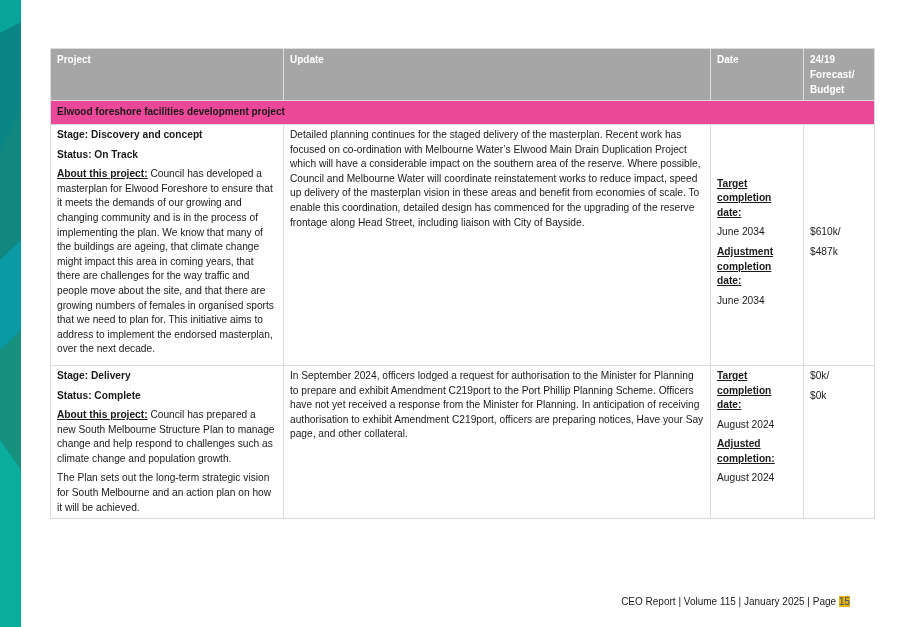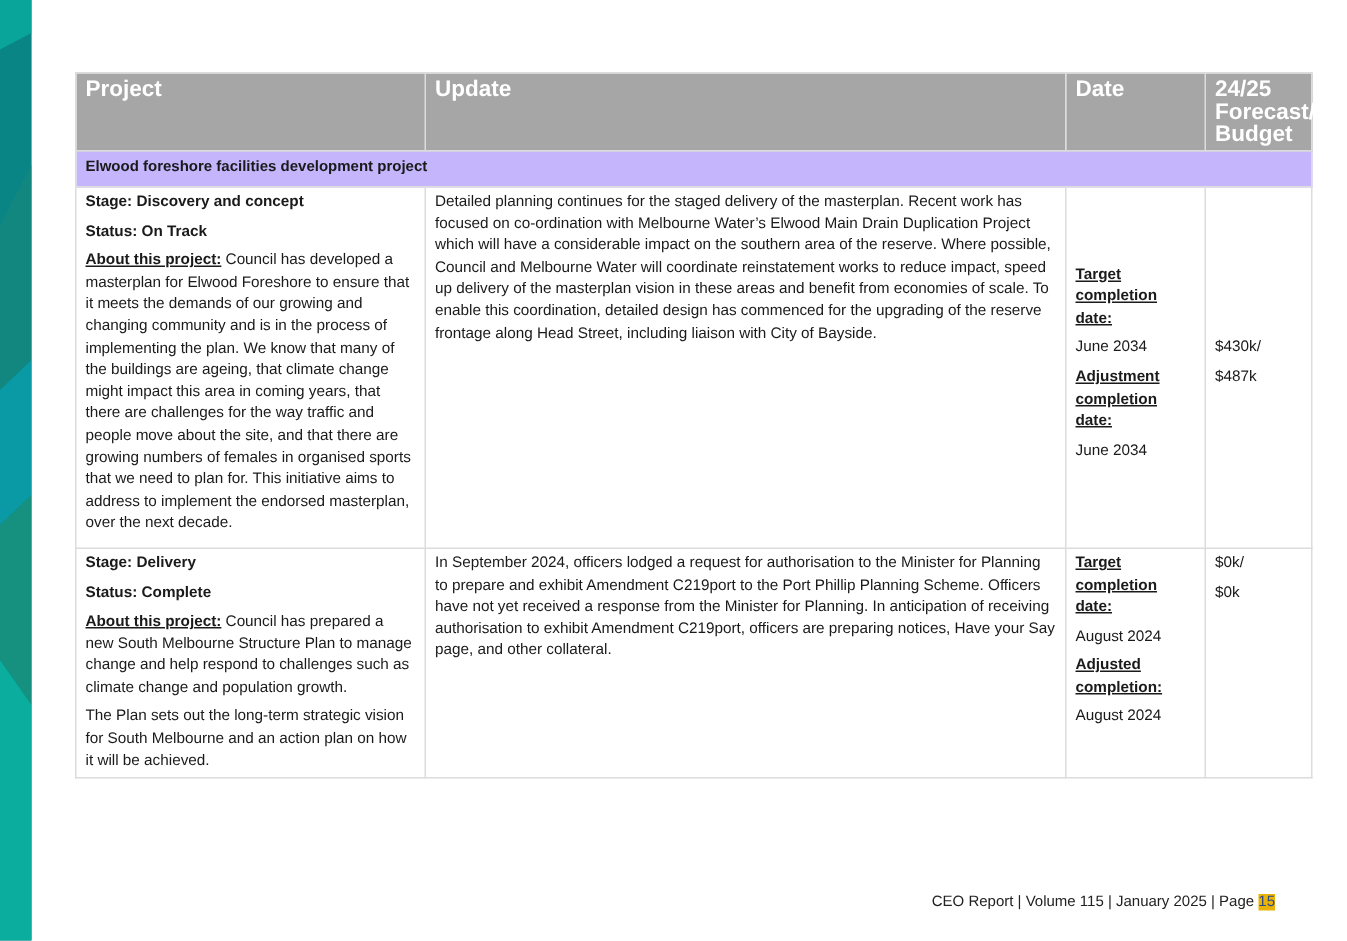--- a/index.html
+++ b/index.html
@@ -18,24 +18,24 @@
       position: absolute; left: 50px; top: 48px; width: 824px;
       border-collapse: collapse; table-layout: fixed;
       font-size: 10.2px; line-height: 14.6px;
     }
     table.report th, table.report td {
       border: 1px solid #dcdcdc; vertical-align: top; text-align: left;
       padding: 3px 6px;
     }
     table.report th {
       background: #a6a6a6; color: #ffffff; font-weight: bold;
-      font-size: 15px; line-height: 15px; height: 40px; padding-top: 3px;
+      font-size: 10px; line-height: 15px; height: 40px; padding-top: 3px;
     }
     tr.group td {
-      background: #c4b5fd; font-weight: bold; padding: 4px 6px;
+      background: #ec4899; font-weight: bold; padding: 4px 6px;
       height: 15px; font-size: 10px;
     }
     td.project p, td.date p { margin: 0 0 5px 0; }
     td.project p.label { font-weight: bold; margin-bottom: 5px; }
     .bold { font-weight: bold; text-decoration: underline; }
     td.update { vertical-align: middle; margin-top: 37px; }
     td.date .lbl { font-weight: bold; text-decoration: underline; }
     td.budget p { margin: 0 0 5px 0; }
     .footer {
       position: absolute; right: 48px; top: 596px; font-size: 10px;
@@ -62,42 +62,42 @@
     <col style="width:233px">
     <col style="width:427px">
     <col style="width:93px">
     <col style="width:71px">
   </colgroup>
   <thead>
     <tr>
       <th>Project</th>
       <th>Update</th>
       <th>Date</th>
-      <th>24/25 Forecast/ Budget</th>
+      <th>24/19 Forecast/ Budget</th>
     </tr>
   </thead>
   <tbody>
     <tr class="group">
       <td colspan="4">Elwood foreshore facilities development project</td>
     </tr>
     <tr style="height:191px">
       <td class="project">
         <p class="label">Stage: Discovery and concept</p>
         <p class="label">Status: On Track</p>
         <p><span class="bold">About this project:</span><span> Council has developed a masterplan for Elwood Foreshore to ensure that it meets the demands of our growing and changing community and is in the process of implementing the plan. We know that many of the buildings are ageing, that climate change might impact this area in coming years, that there are challenges for the way traffic and people move about the site, and that there are growing numbers of females in organised sports that we need to plan for. This initiative aims to address to implement the endorsed masterplan, over the next decade.</span></p>
       </td>
       <td class="update">Detailed planning continues for the staged delivery of the masterplan. Recent work has focused on co-ordination with Melbourne Water’s Elwood Main Drain Duplication Project which will have a considerable impact on the southern area of the reserve. Where possible, Council and Melbourne Water will coordinate reinstatement works to reduce impact, speed up delivery of the masterplan vision in these areas and benefit from economies of scale. To enable this coordination, detailed design has commenced for the upgrading of the reserve frontage along Head Street, including liaison with City of Bayside.</td>
       <td class="date" style="vertical-align:middle">
         <p class="lbl">Target completion date:</p>
         <p>June 2034</p>
         <p class="lbl">Adjustment completion date:</p>
         <p>June 2034</p>
       </td>
       <td class="budget" style="vertical-align:middle">
-        <p>$430k/</p>
+        <p>$610k/</p>
         <p>$487k</p>
       </td>
     </tr>
     <tr>
       <td class="project">
         <p class="label">Stage: Delivery</p>
         <p class="label">Status: Complete</p>
         <p><span class="bold">About this project:</span><span> Council has prepared a new South Melbourne Structure Plan to manage change and help respond to challenges such as climate change and population growth.</span></p>
         <p style="margin-bottom:0">The Plan sets out the long-term strategic vision for South Melbourne and an action plan on how it will be achieved.</p>
       </td>

